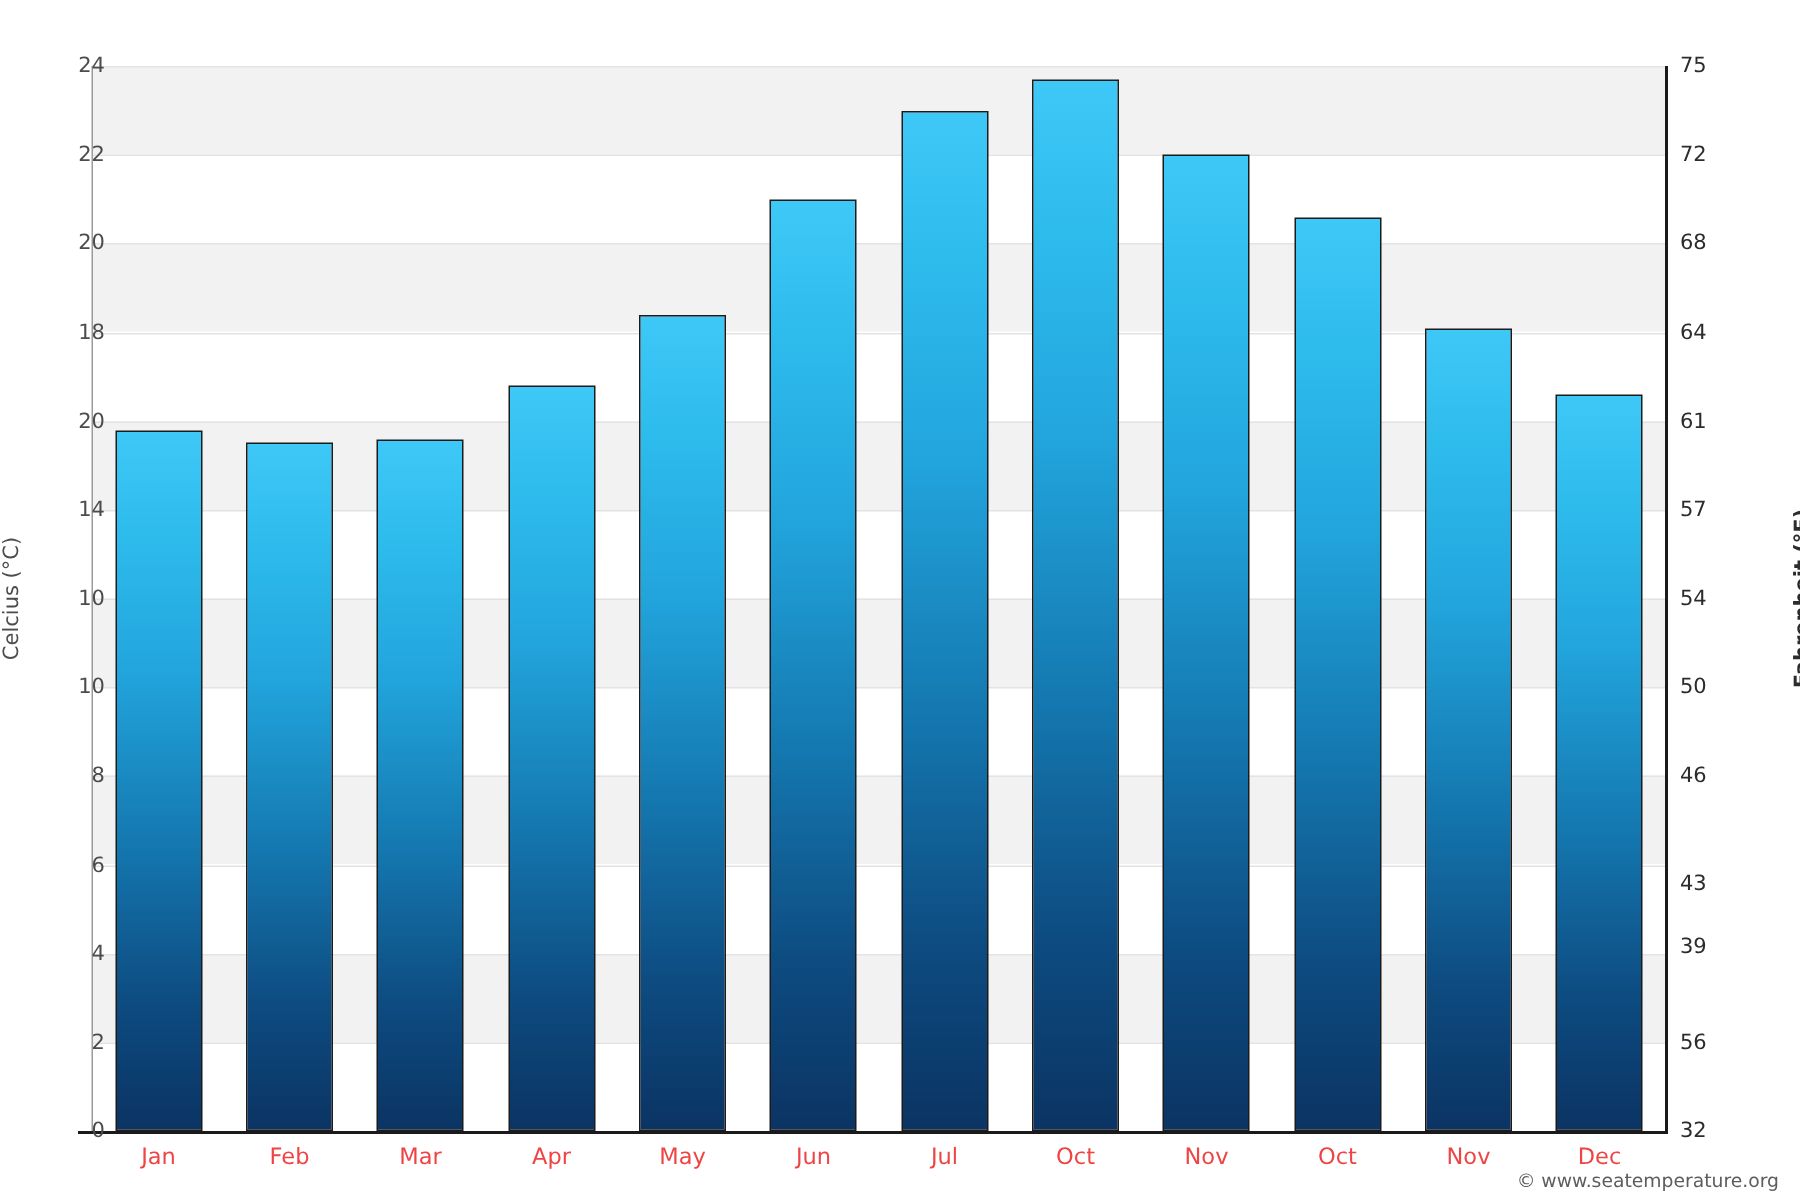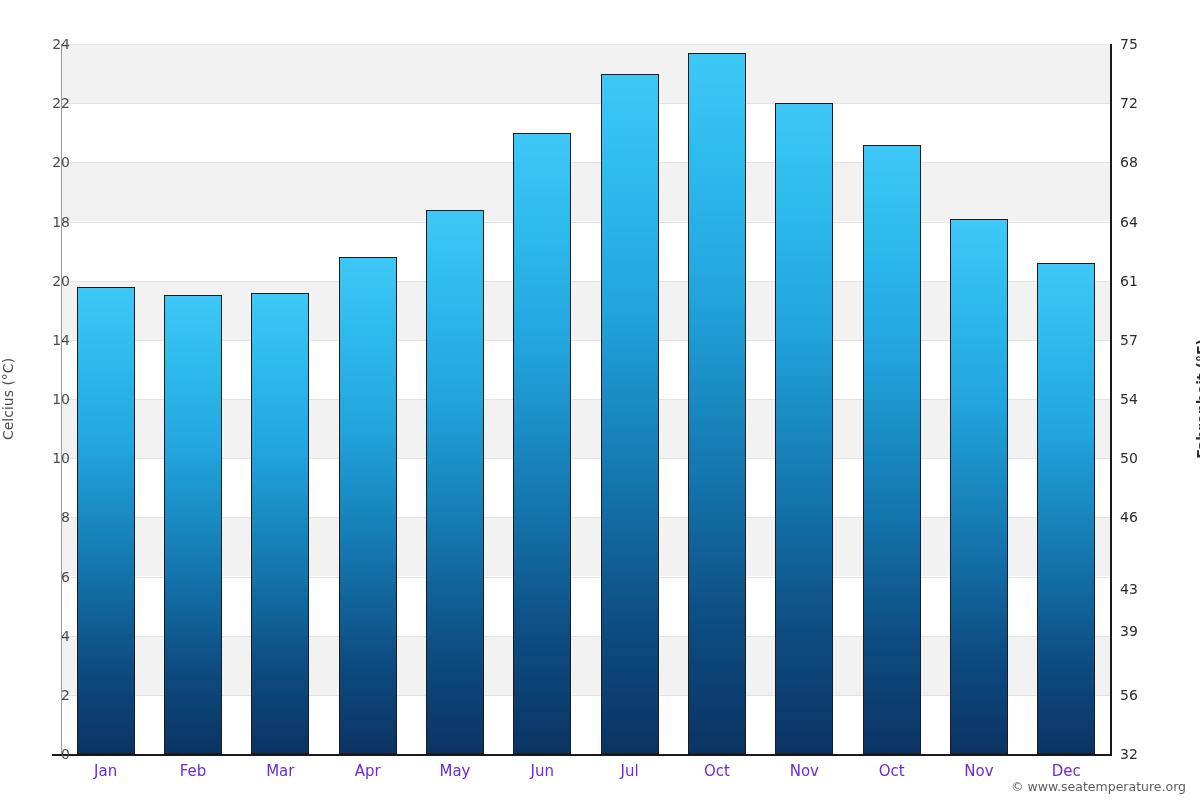--- a/index.html
+++ b/index.html
@@ -115,21 +115,21 @@
     font-size: 14px;
     color: #2c2c2c;
     transform: translateY(-50%);
   }
   .tick-x {
     position: absolute;
     top: 762px;
     width: 88px;
     text-align: center;
     font-size: 15px;
-    color: #6d28d9;
+    color: #ef4444;
   }
 
   
   .axis-title-left {
     position: absolute;
     left: -8px;
     top: 399px;
     width: 200px;
     text-align: center;
     font-size: 14px;

